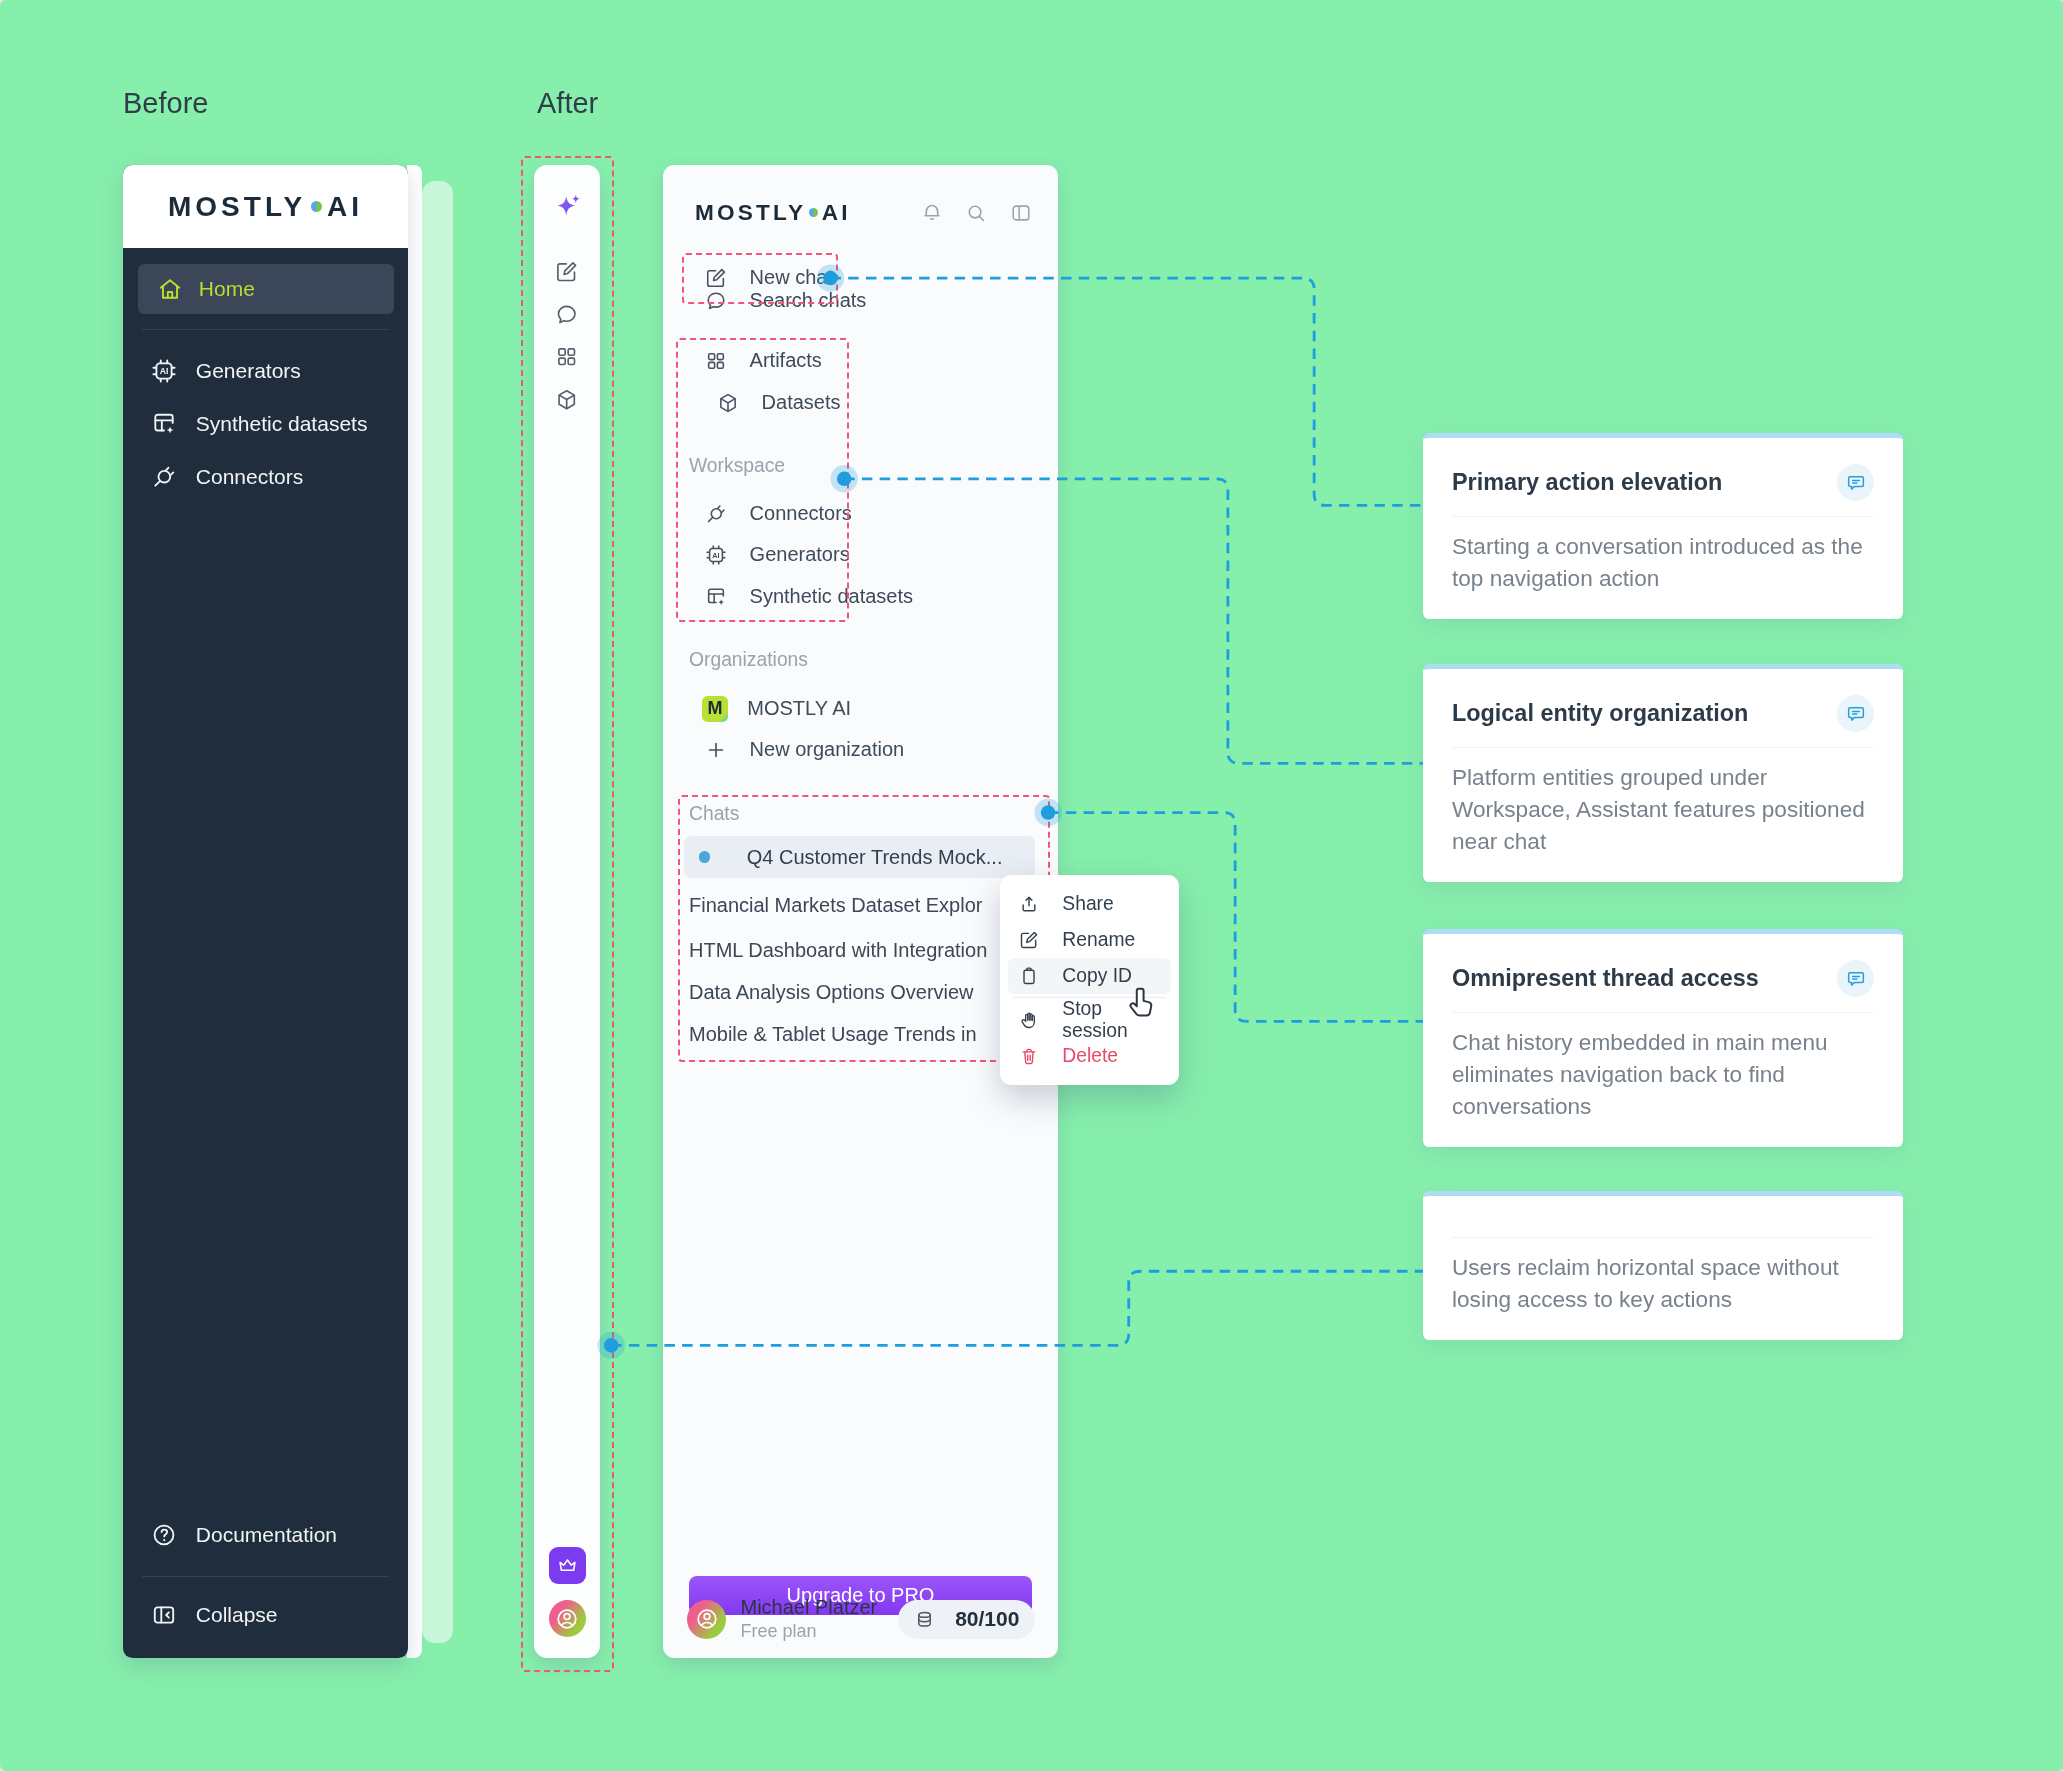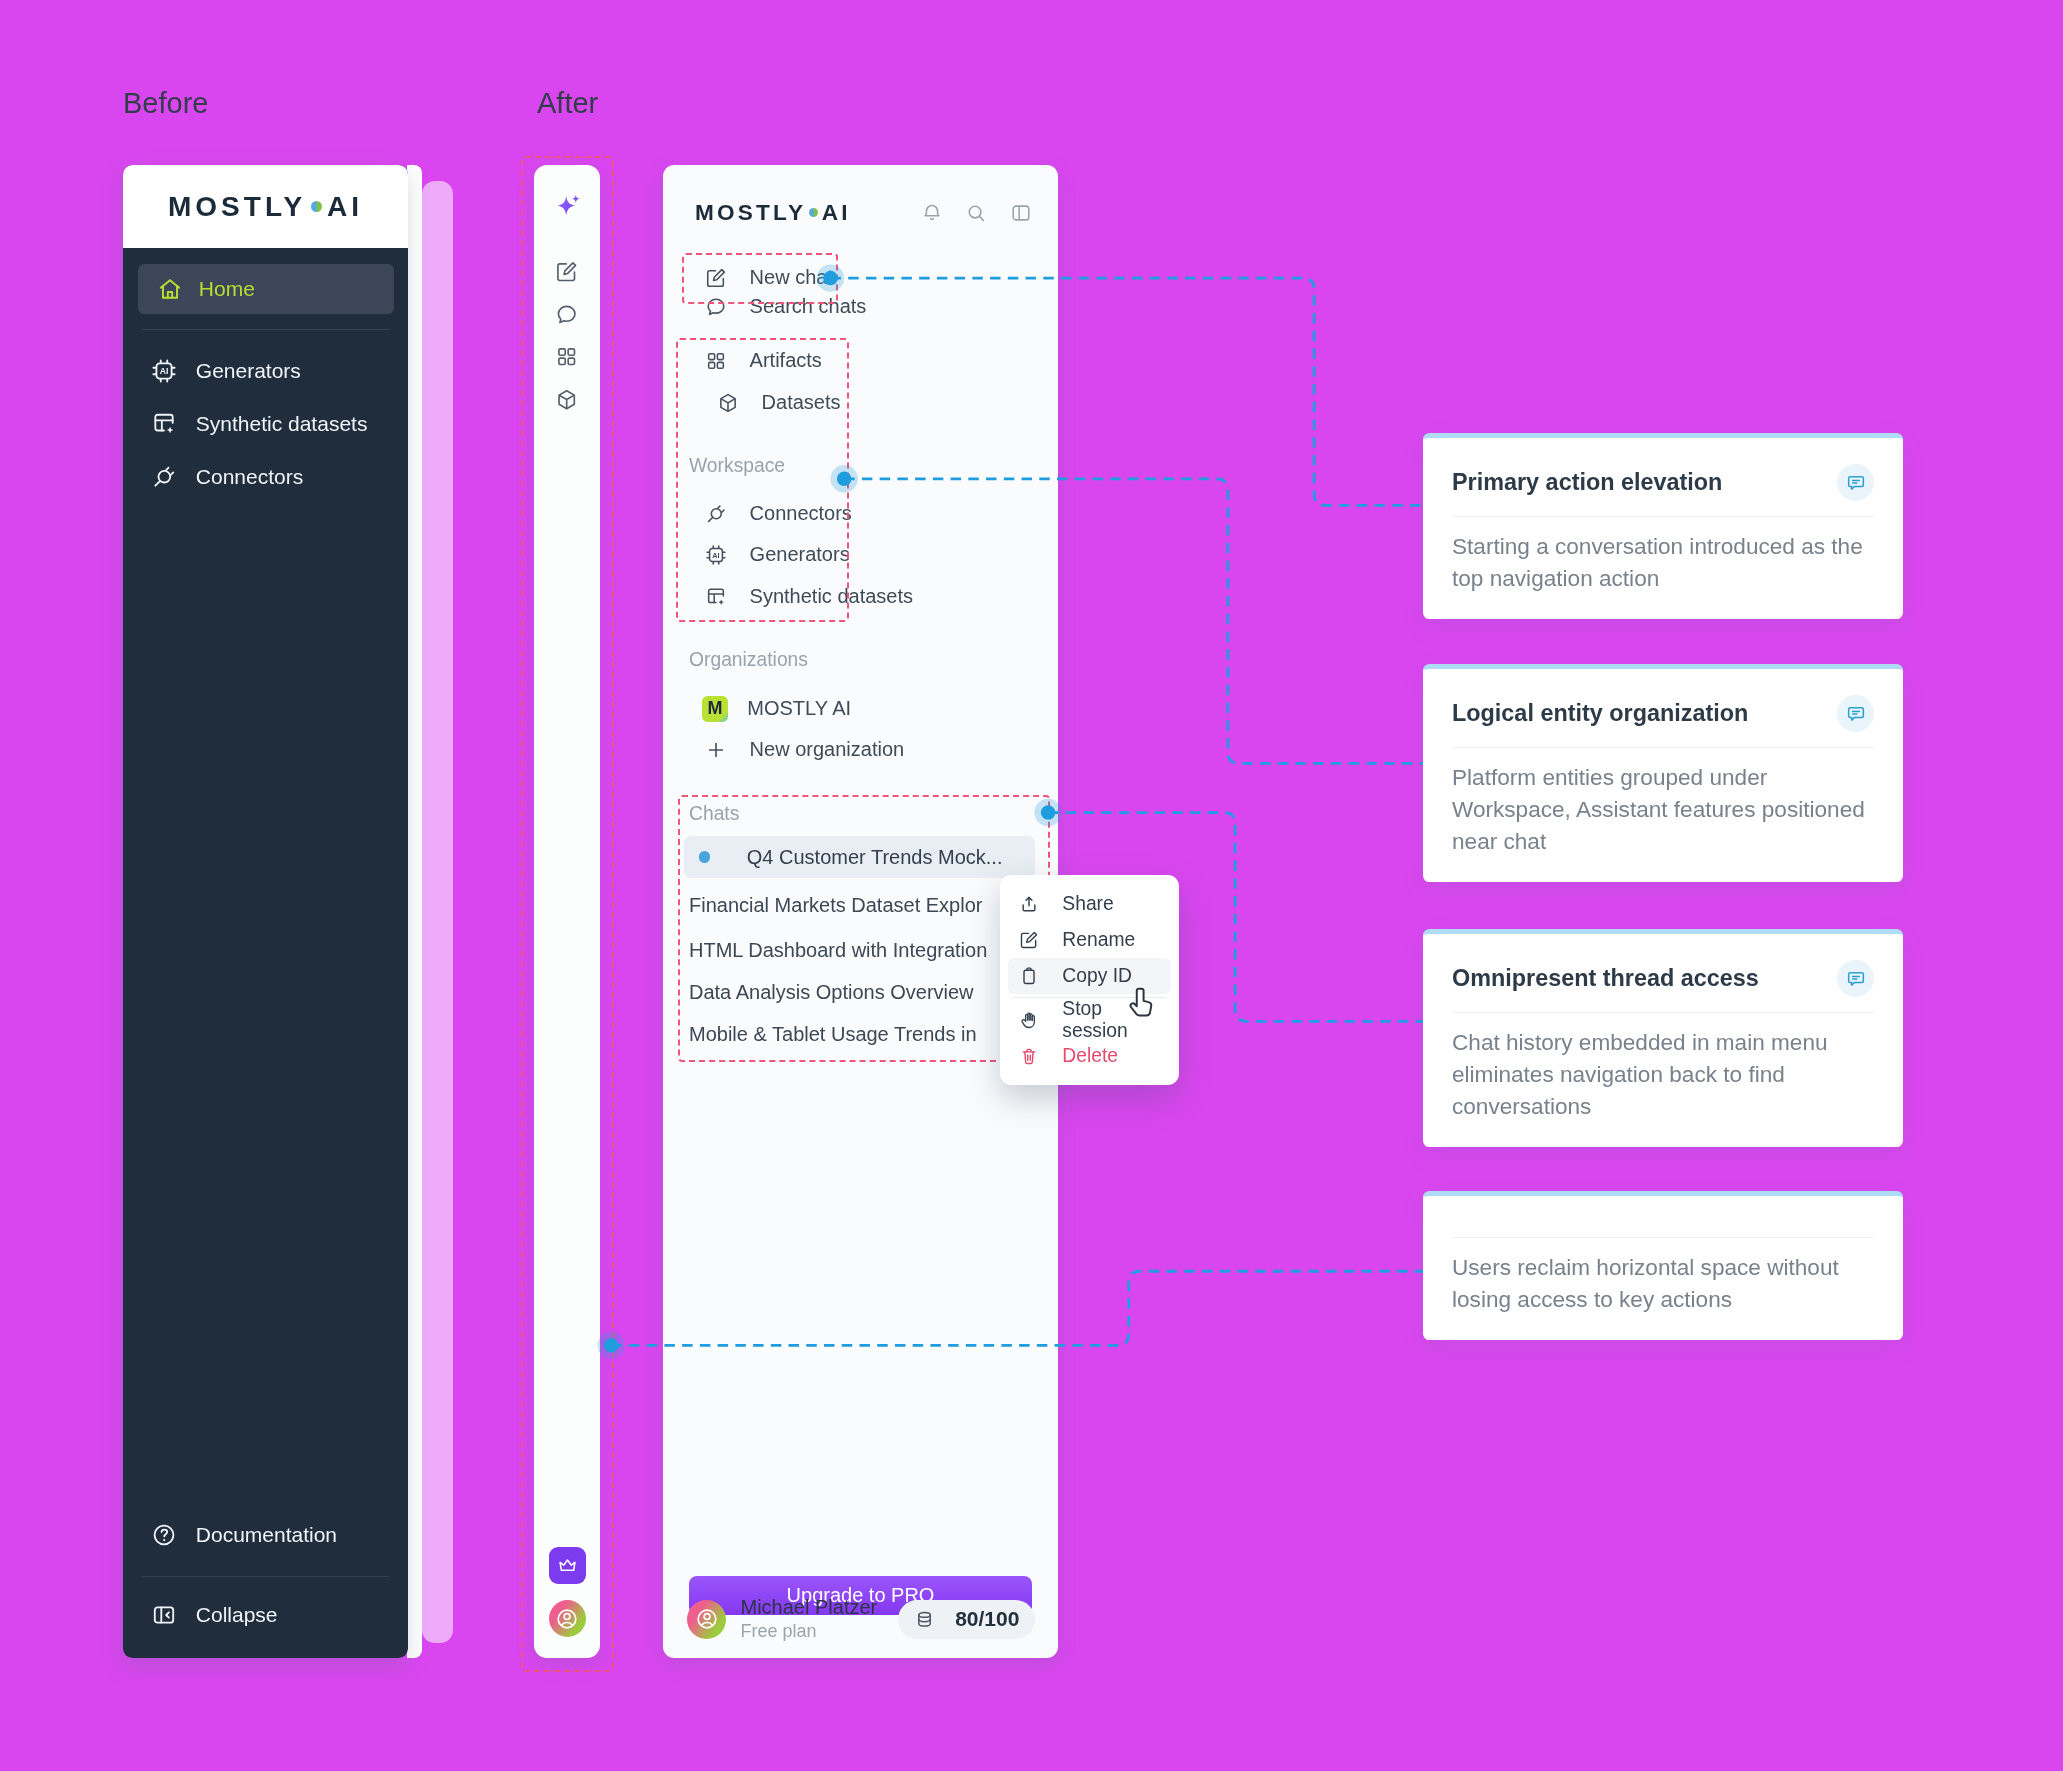--- a/index.html
+++ b/index.html
@@ -1,16 +1,16 @@
 <!DOCTYPE html>
 <html style="font-size:13px"><head>
 <meta charset="utf-8">
 <style>
   html,body{margin:0;padding:0;background:#dde6f1;font-family:"Liberation Sans",sans-serif;}
-  .stage{position:relative;width:2064px;height:1771px;background:#d946ef;overflow:hidden;}
+  .stage{position:relative;width:2064px;height:1771px;background:#86efac;overflow:hidden;border-radius:6px;}
   .seclabel{position:absolute;font-size:29px;color:#313d49;}
   
   .b-side{position:absolute;left:123px;top:165px;width:285px;height:1493px;background:#202d3d;border-radius:9.7px;box-shadow:0 8px 21px rgba(90,110,140,.25);display:flex;flex-direction:column;}
   .b-logo{height:83px;background:#ffffff;border-radius:9.7px 9.7px 0 0;display:flex;align-items:center;justify-content:center;}
   .logo-txt{font-weight:700;color:#1c2b39;letter-spacing:4px;display:flex;align-items:center;}
   .b-logo .logo-txt{font-size:28px;}
   .brand-dot{display:inline-block;border-radius:50%;background:linear-gradient(90deg,#58a7e8 45%,#7cc24a 55%);margin:0 4.8px;}
   .b-logo .brand-dot{width:11.3px;height:11.3px;}
   .b-body{flex:1;display:flex;flex-direction:column;padding:16px 14.5px 19.3px;}
   .b-home{height:50px;background:#3b4759;border-radius:6.4px;display:flex;align-items:center;gap:16px;padding-left:19.3px;color:#b6df31;font-size:21px;}
@@ -217,21 +217,21 @@
         </svg>
     </div>
 
     <div class="arow" style="top:95px;">
       <svg class="ic" viewBox="0 0 24 24" fill="none" stroke="currentColor" stroke-width="1.7" stroke-linecap="round" stroke-linejoin="round">
           <path d="M20 12.5V19a2 2 0 0 1-2 2H5a2 2 0 0 1-2-2V6a2 2 0 0 1 2-2h6.5"></path>
           <path d="M18.4 2.9l2.7 2.7-8.3 8.3-3.5.8.8-3.5z"></path>
         </svg>
       <span class="lbl">New chat</span>
     </div>
-    <div class="arow" style="top:124px;">
+    <div class="arow" style="top:118px;">
       <svg class="ic" viewBox="0 0 24 24" fill="none" stroke="currentColor" stroke-width="1.7" stroke-linecap="round" stroke-linejoin="round">
           <path d="M12 3.5c4.7 0 8.5 3.4 8.5 7.6s-3.8 7.6-8.5 7.6c-1 0-1.9-.1-2.8-.4L5 20l1-3.3C4.4 15.3 3.5 13.4 3.5 11.1 3.5 6.9 7.3 3.5 12 3.5z"></path>
         </svg>
       <span class="lbl">Search chats</span>
     </div>
     <div class="arow" style="top:178px;">
       <svg class="ic" viewBox="0 0 24 24" fill="none" stroke="currentColor" stroke-width="1.7">
           <rect x="4" y="4" width="6.5" height="6.5" rx="1.5"></rect>
           <rect x="13.5" y="4" width="6.5" height="6.5" rx="1.5"></rect>
           <rect x="4" y="13.5" width="6.5" height="6.5" rx="1.5"></rect>

